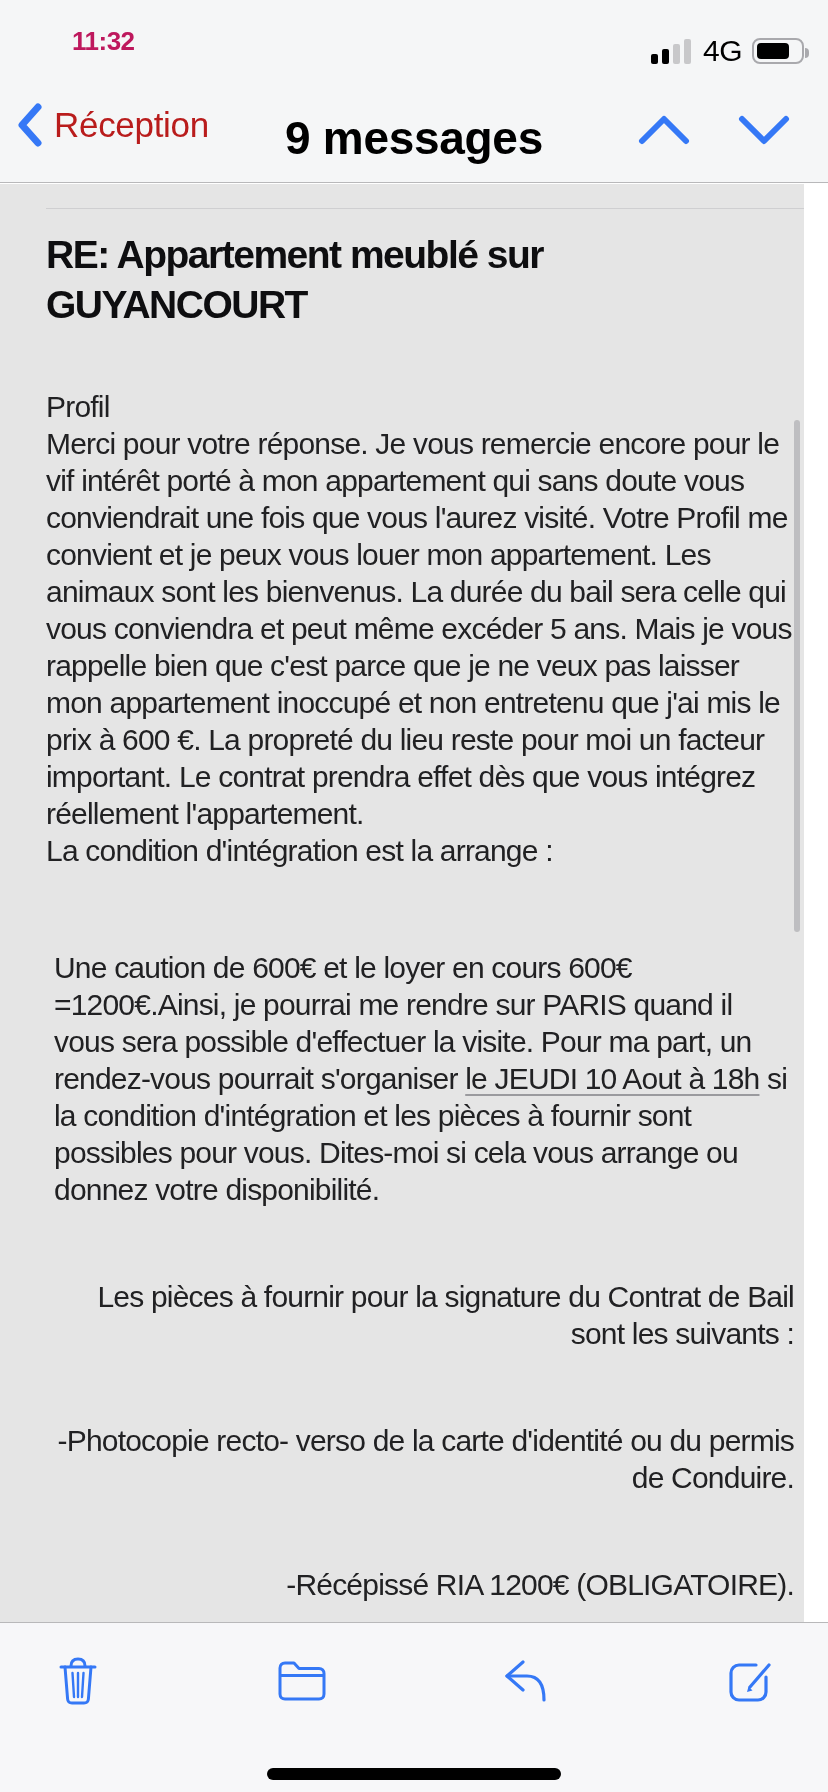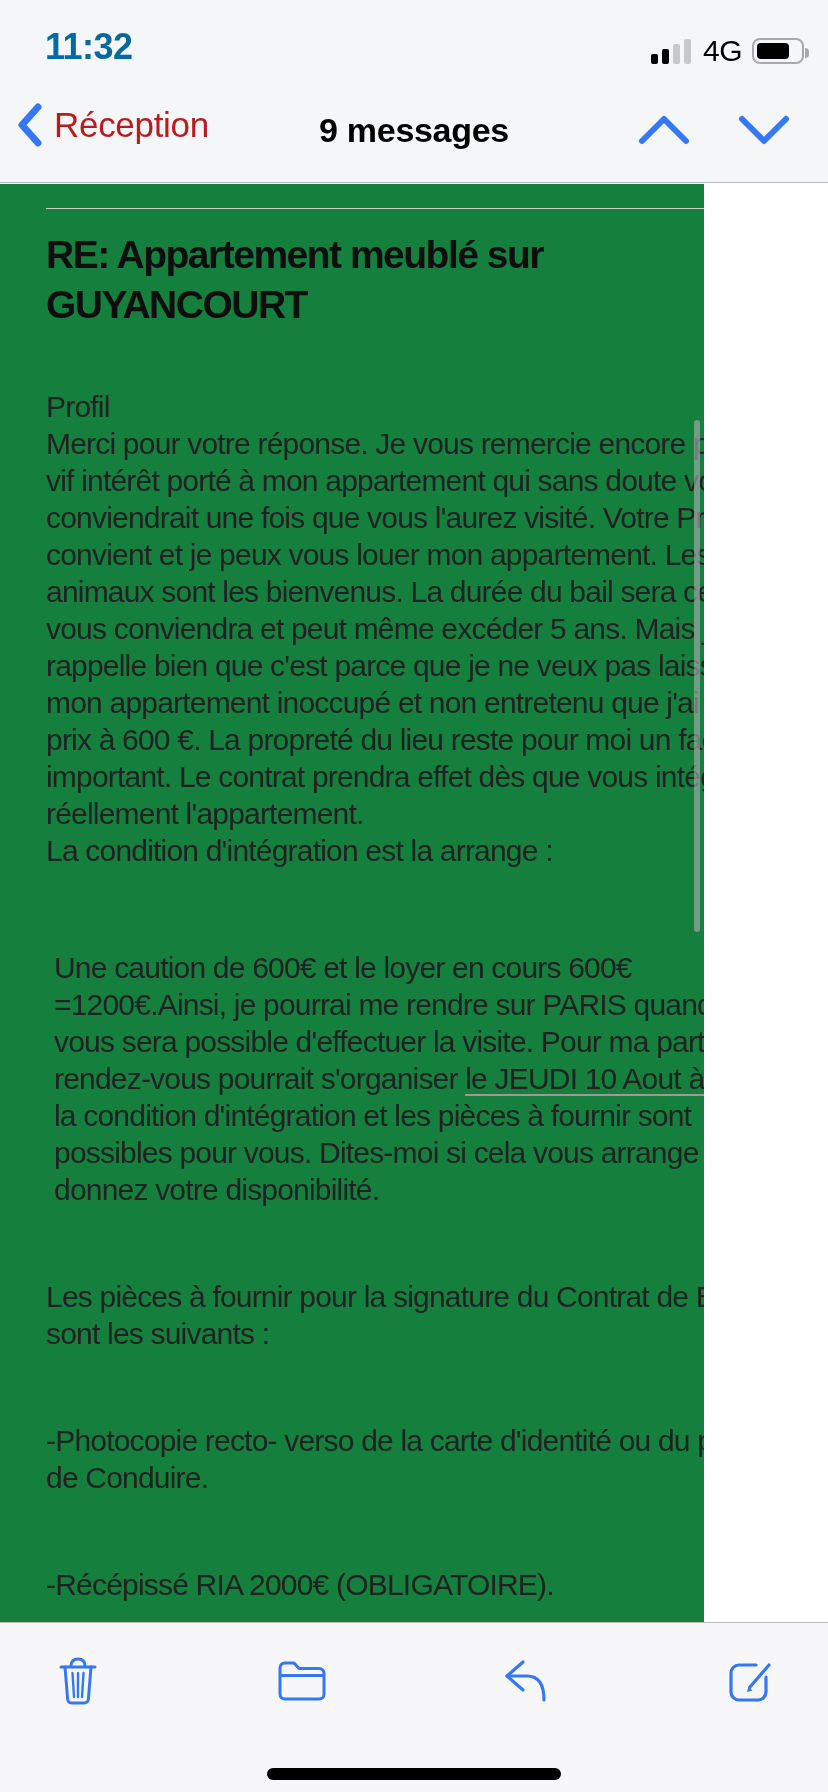--- a/index.html
+++ b/index.html
@@ -4,43 +4,43 @@
 <style>
   html,body{margin:0;padding:0;background:#000;}
   .screen{
     position:relative;width:828px;height:1792px;background:#ffffff;overflow:hidden;
     font-family:"Liberation Sans","DejaVu Sans",sans-serif;color:#1c1c1e;
     margin:0 auto;
   }
   
   .topbar{position:absolute;top:0;left:0;width:828px;height:183px;background:#f5f6f7;border-bottom:1px solid #b8b8ba;box-sizing:border-box;}
   .statusbar{position:absolute;top:0;left:0;right:0;height:96px;}
-  .status-time{position:absolute;left:45px;top:26px;font-size:36px;font-weight:700;letter-spacing:-0.5px;color:#0369a1;}
+  .status-time{position:absolute;left:72px;top:26px;font-size:26px;font-weight:700;letter-spacing:-0.5px;color:#be185d;}
   .status-right{position:absolute;right:24px;top:34px;display:flex;align-items:center;gap:10px;}
   .net-label{font-size:30px;color:#000;letter-spacing:-0.5px;}
   .battery{position:relative;width:52px;height:26px;border:2px solid #a9a9ad;border-radius:8px;box-sizing:border-box;}
   .battery-fill{position:absolute;left:3px;top:3px;bottom:3px;width:66%;background:#000;border-radius:4px;}
   .battery-cap{position:absolute;right:-7px;top:8px;width:4px;height:10px;background:#a9a9ad;border-radius:0 4px 4px 0;}
   .navbar{position:absolute;left:0;right:0;bottom:0;height:87px;}
   .back-button{position:absolute;left:16px;top:8px;display:flex;align-items:center;gap:12px;cursor:pointer;}
   .back-label{font-size:35px;color:#b91c1c;letter-spacing:-0.3px;}
-  .nav-title{position:absolute;left:0;right:0;top:16px;text-align:center;font-size:34px;font-weight:700;color:#000;letter-spacing:-0.3px;}
+  .nav-title{position:absolute;left:0;right:0;top:16px;text-align:center;font-size:46px;font-weight:700;color:#000;letter-spacing:-0.3px;}
   .nav-arrows{position:absolute;right:38px;top:18px;display:flex;gap:48px;}
   .nav-arrows svg{cursor:pointer;}
   
-  .content{position:absolute;top:184px;left:0;width:704px;height:1438px;background:#15803d;overflow:hidden;}
+  .content{position:absolute;top:184px;left:0;width:804px;height:1438px;background:#e5e5e5;overflow:hidden;}
   .header-sep{position:absolute;top:24px;left:46px;right:0;height:1px;background:#cfcfd1;}
   .subject{
     margin:46px 36px 0 46px;width:710px;
     font-size:39px;line-height:50px;font-weight:700;color:#0e0e10;letter-spacing:-1.5px;
   }
   .body-text{margin:58px 34px 0 46px;width:748px;font-size:30px;line-height:37px;color:#212123;letter-spacing:-0.8px;}
   .para{margin:0;}
   .mt-xl{margin-top:80px;margin-left:8px;}
-  .mt-lg{margin-top:70px;}
+  .mt-lg{margin-top:70px;text-align:right;}
   .u-date{text-decoration:underline;text-decoration-color:#9a9a9e;text-underline-offset:5px;text-decoration-thickness:2px;}
   .scrollbar-thumb{position:absolute;right:4px;top:236px;width:6px;height:512px;border-radius:3px;background:#a9a9ad;opacity:0.65;}
   
   .toolbar{position:absolute;left:0;bottom:0;width:828px;height:170px;background:#f7f7f9;border-top:1px solid #b8b8ba;box-sizing:border-box;}
   .toolbar-row{display:flex;justify-content:space-between;padding:32px 52px 0 52px;}
   .tb-btn{width:52px;height:52px;display:flex;align-items:center;justify-content:center;background:none;border:none;padding:0;cursor:pointer;}
   .home-indicator{position:absolute;left:50%;transform:translateX(-50%);bottom:12px;width:294px;height:12px;border-radius:7px;background:#000;cursor:pointer;}
 </style>
 </head>
 <body>
@@ -91,21 +91,21 @@
 
     <div class="body-text">
       <div class="para">Profil</div>
       <div class="para">Merci pour votre réponse. Je vous remercie encore pour le vif intérêt porté à mon appartement qui sans doute vous conviendrait une fois que vous l'aurez visité. Votre Profil me convient et je peux vous louer mon appartement. Les animaux sont les bienvenus. La durée du bail sera celle qui vous conviendra et peut même excéder 5 ans. Mais je vous rappelle bien que c'est parce que je ne veux pas laisser mon appartement inoccupé et non entretenu que j'ai mis le prix à 600 €. La propreté du lieu reste pour moi un facteur important. Le contrat prendra effet dès que vous intégrez réellement l'appartement.</div>
       <div class="para">La condition d'intégration est la arrange :</div>
 
       <div class="para mt-xl"><span>Une caution de 600€ et le loyer en cours 600€ =1200€.Ainsi, je pourrai me rendre sur PARIS quand il vous sera possible d'effectuer la visite. Pour ma part, un rendez-vous pourrait s'organiser </span><span class="u-date">le JEUDI 10 Aout à 18h</span><span> si la condition d'intégration et les pièces à fournir sont possibles pour vous. Dites-moi si cela vous arrange ou donnez votre disponibilité.</span></div>
 
       <div class="para mt-lg">Les pièces à fournir pour la signature du Contrat de Bail sont les suivants :</div>
       <div class="para mt-lg">-Photocopie recto- verso de la carte d'identité ou du permis de Conduire.</div>
-      <div class="para mt-lg">-Récépissé RIA 2000€ (OBLIGATOIRE).</div>
+      <div class="para mt-lg">-Récépissé RIA 1200€ (OBLIGATOIRE).</div>
 
     </div>
 
     <div class="scrollbar-thumb"></div>
   </div>
 
   <div class="toolbar">
     <div class="toolbar-row">
 
       <button class="tb-btn">

